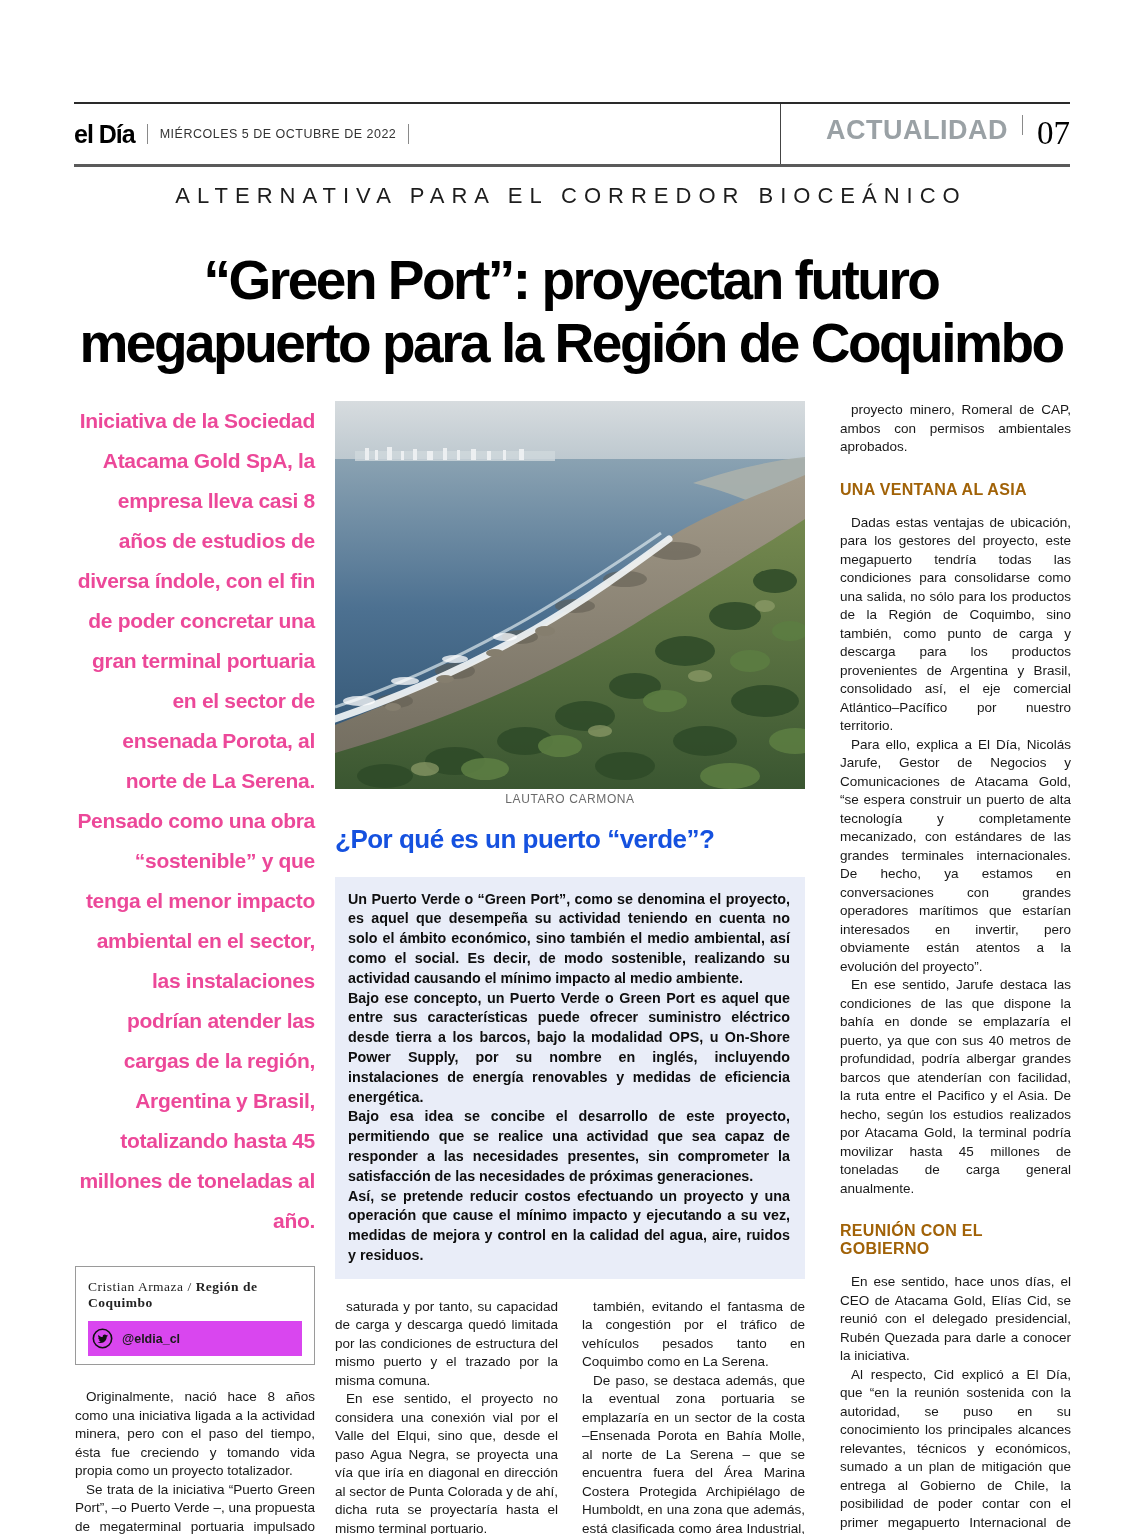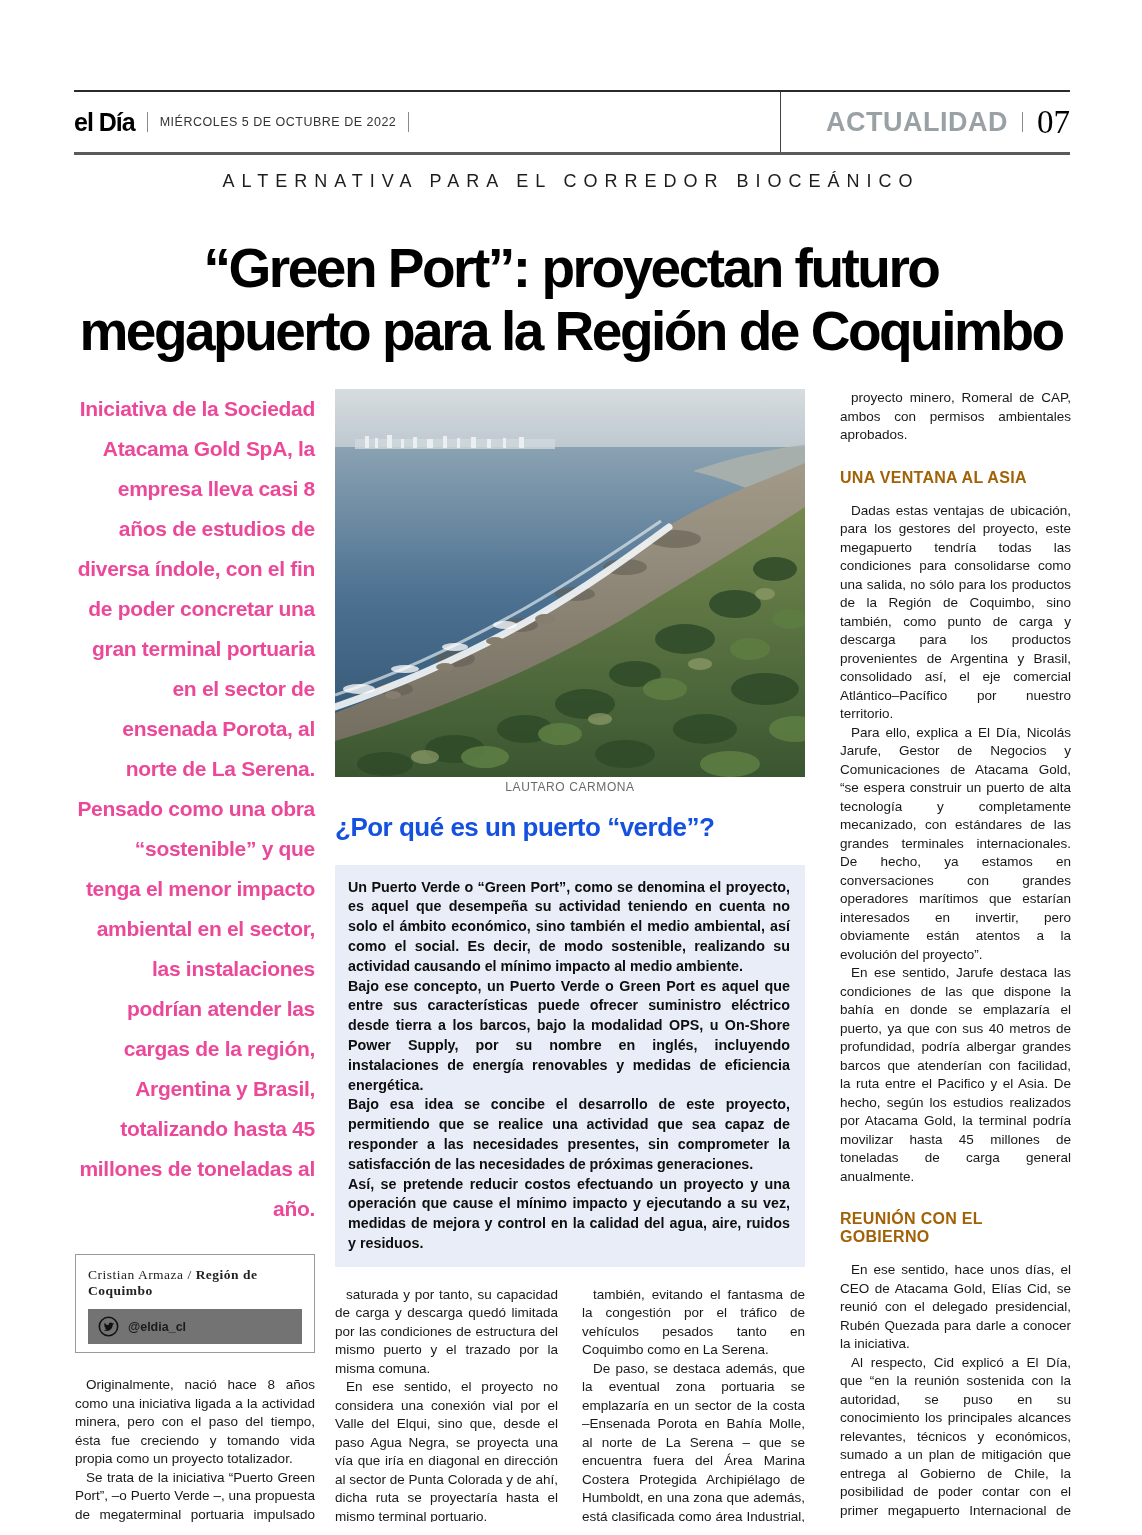--- a/index.html
+++ b/index.html
@@ -1,61 +1,61 @@
 <!DOCTYPE html>
 <html lang="es"><head>
 <meta charset="utf-8">
 <title>el Día — Actualidad 07</title>
 <style>
   html,body { margin:0; padding:0; background:#ffffff; }
   .page {
-    position:relative; width:1142px; height:1518px; margin:4px auto;
+    position:relative; width:1142px; height:1518px; margin:16px auto;
     background:#ffffff; overflow:hidden; color:#141414;
     font-family:"Liberation Sans", sans-serif;
   }
 
   
   .header {
     position:absolute; left:74px; top:86px; width:996px; height:60px;
     border-top:2px solid #2a2a2a; border-bottom:3px solid #5a5a5a;
   }
   .header-left { position:absolute; left:0; top:0; height:100%; display:flex; align-items:center; gap:12px; }
   .logo { font-size:25px; font-weight:700; letter-spacing:-1px; color:#000; }
   .hbar { width:1px; height:20px; background:#8a8a8a; }
   .date { font-size:12.5px; letter-spacing:0.5px; color:#333; text-transform:uppercase; }
   .header-vline { position:absolute; left:706px; top:0; bottom:0; width:1px; background:#444; }
-  .header-right { position:absolute; right:0; top:0; height:100%; display:flex; align-items:center; gap:14px; }
+  .header-right { position:absolute; right:0; top:11px; height:100%; display:flex; align-items:flex-start; gap:14px; }
   .section-name { font-size:27px; font-weight:700; letter-spacing:0.5px; }
   .page-number { font-family:"Liberation Serif", serif; font-size:33px; color:#000; }
 
   
   .kicker {
     position:absolute; left:0; top:167px; width:100%; text-align:center;
-    font-size:18px; letter-spacing:7px; color:#1d1d1d;
+    font-size:22px; letter-spacing:7px; color:#1d1d1d;
   }
   .headline {
     position:absolute; left:0; top:196px; width:100%; text-align:center;
     font-weight:700; font-size:55px; line-height:63px; letter-spacing:-2.5px; color:#000;
   }
 
   
   .col-left  { position:absolute; left:75px;  top:385px; width:240px; }
   .col-mid   { position:absolute; left:335px; top:385px; width:470px; }
   .col-right { position:absolute; left:840px; top:385px; width:231px; }
 
   .lead {
     font-weight:700; font-size:21px; line-height:40px; text-align:right;
     letter-spacing:-0.3px; color:#ec4899;
   }
 
   .byline-box { margin-top:25px; border:1px solid #9a9a9a; padding:12px 12px 8px; }
   .byline-line { font-family:"Liberation Serif", serif; font-size:13.5px; color:#222; letter-spacing:0.5px; }
   .byline-loc { font-weight:700; }
   .twitter-row {
-    background:#737373; margin-top:10px; padding:7px 10px;
+    background:#d946ef; margin-top:10px; padding:7px 4px;
     display:flex; align-items:center; gap:9px;
   }
   .twitter-handle { font-weight:700; font-size:12.5px; color:#1b1b1b; }
 
   .body p { margin:0; text-indent:11px; font-size:13.5px; line-height:18.5px; text-align:justify; color:#181818; }
   .col-left .body { margin-top:23px; }
 
   
   .photo { display:block; width:470px; height:388px; }
   .credit { margin-top:3px; text-align:center; font-size:12px; font-weight:400; letter-spacing:0.6px; color:#6a6a6a; }

